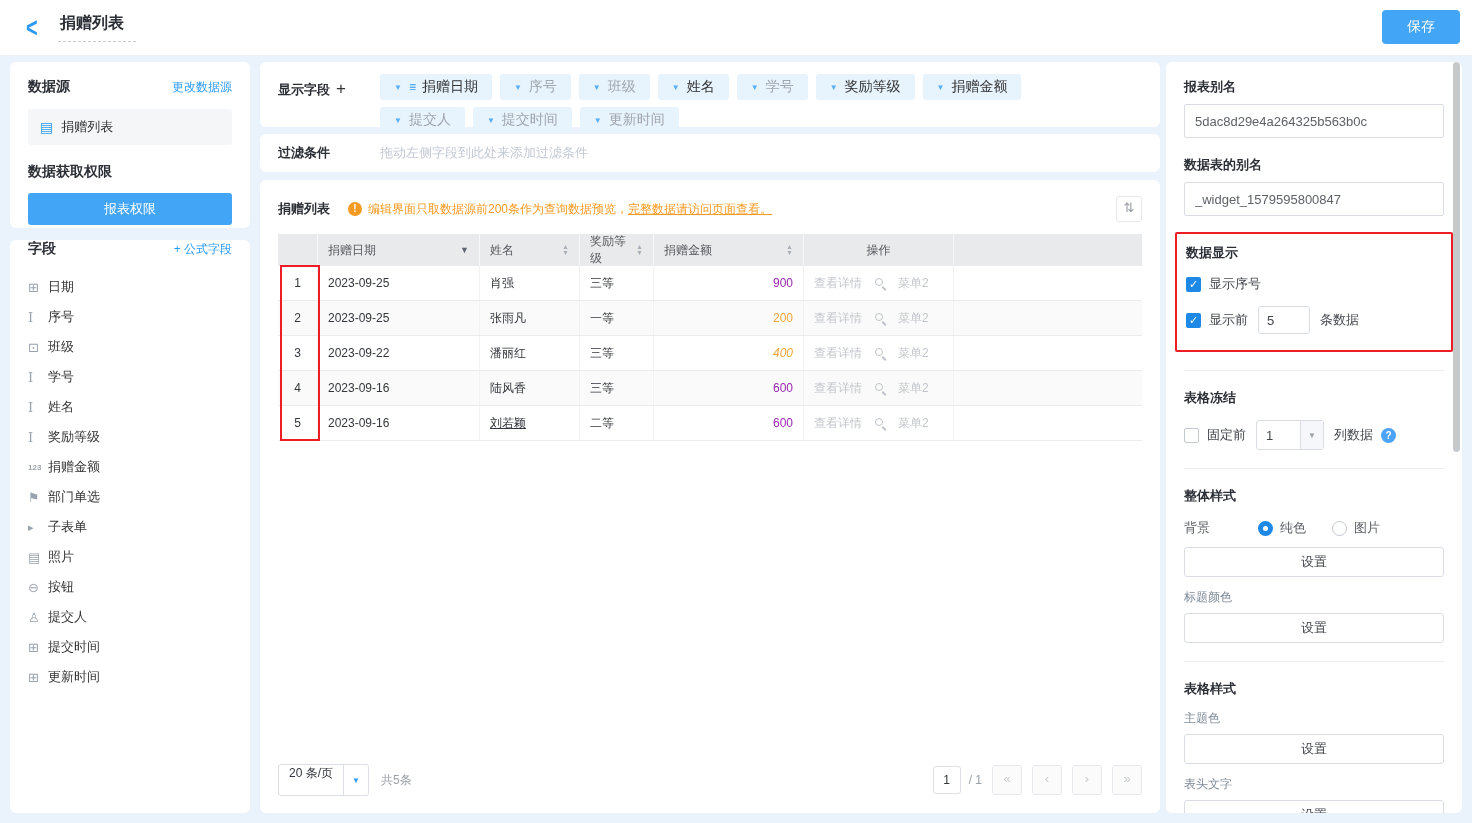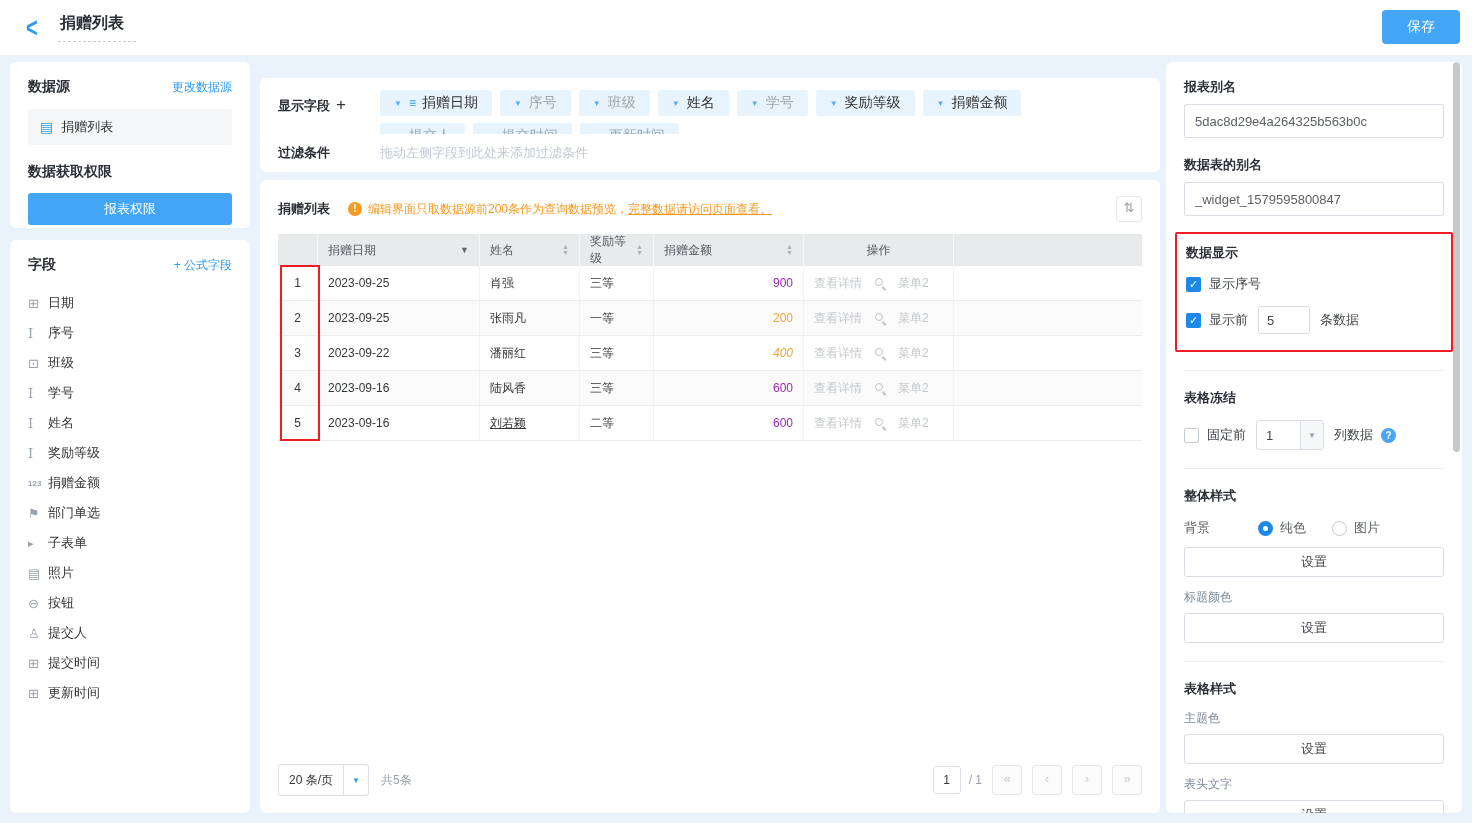--- a/index.html
+++ b/index.html
@@ -10,22 +10,22 @@
     font-size:13px;color:#333;
   }
   
   .topbar{position:absolute;left:0;top:0;width:100%;height:55px;background:#fff;border-bottom:1px solid #eef1f4;z-index:9}
   .back-btn{position:absolute;left:26px;top:14px;font-size:20px;font-weight:bold;color:#2b9af3;cursor:pointer;transform:scaleY(1.4);line-height:26px}
   .page-title{position:absolute;left:58px;top:13px;font-size:16px;font-weight:bold;color:#2b2f36;padding:0 12px 7px 2px;border-bottom:1px dashed #c8cdd4}
   .save-btn{position:absolute;right:12px;top:10px;width:78px;height:34px;background:#42a5f5;color:#fff;border:none;border-radius:4px;font-size:14px;cursor:pointer}
   
   .card{position:absolute;background:#fff;border-radius:6px;}
   .card-ds{left:10px;top:62px;width:240px;height:166px;padding:16px 18px;box-sizing:border-box}
-  .card-fields{left:10px;top:240px;width:240px;height:573px;padding:16px 18px;box-sizing:border-box;overflow:hidden}
-  .card-display{left:260px;top:78px;width:900px;height:65px;box-sizing:border-box}
+  .card-fields{left:10px;top:240px;width:240px;height:573px;padding:0 18px;box-sizing:border-box;overflow:hidden}
+  .card-display{left:260px;top:62px;width:900px;height:65px;box-sizing:border-box}
   .card-filter{left:260px;top:134px;width:900px;height:38px;box-sizing:border-box}
   .card-table{left:260px;top:180px;width:900px;height:633px;padding:16px 18px;box-sizing:border-box}
   .card-right{left:1166px;top:62px;width:296px;height:751px;padding:16px 18px;box-sizing:border-box;overflow:hidden}
   .row-between{display:flex;justify-content:space-between;align-items:center}
   .sec-title{font-size:14px;font-weight:bold;color:#2b2f36}
   .blue-link{font-size:12px;color:#2b9af3;text-decoration:none;cursor:pointer}
   
   .ds-item{margin-top:13px;height:36px;background:#f4f6f8;border-radius:3px;display:flex;align-items:center;padding-left:12px;cursor:pointer}
   .doc-icon{color:#2b9af3;font-size:14px;margin-right:8px}
   .mt18{margin-top:18px}
@@ -71,21 +71,21 @@
   .td:last-child{border-right:none}
   .td.center{justify-content:center}
   .td.right{justify-content:flex-end}
   .td .act{color:#c2c6cc;margin-right:12px;cursor:pointer;white-space:nowrap}
   .mag-icon{position:relative;width:12px;height:12px;display:inline-block;margin-right:12px;cursor:pointer;flex:none}
   .mag-icon::before{content:"";position:absolute;left:1px;top:1px;width:6px;height:6px;border:1.5px solid #bfc4cb;border-radius:50%}
   .mag-icon::after{content:"";position:absolute;left:8.6px;top:8.6px;width:4.5px;height:1.6px;background:#bfc4cb;transform:rotate(45deg);transform-origin:0 0}
   .redbox-rows{position:absolute;left:2px;top:31px;width:36px;height:172px;border:2px solid #ee1c25;pointer-events:none;z-index:4}
   
   .pagination{position:absolute;left:18px;right:18px;bottom:18px;height:30px;display:flex;align-items:center}
-  .psize{display:inline-flex;align-items:center;height:30px;border:1px solid #dcdfe6;border-radius:3px;background:#fff;cursor:pointer}
+  .psize{display:inline-flex;align-items:flex-start;height:30px;border:1px solid #dcdfe6;border-radius:3px;background:#fff;cursor:pointer}
   .psize .val{padding:0 10px;font-size:12px;color:#33363c}
   .psize .arrow{width:24px;height:30px;border-left:1px solid #dcdfe6;display:flex;align-items:center;justify-content:center;color:#2b9af3;font-size:8px}
   .ptotal{margin-left:12px;font-size:12px;color:#9aa0a8}
   .pright{margin-left:auto;display:flex;align-items:center;gap:8px}
   .pinput{width:26px;height:26px;border:1px solid #dcdfe6;border-radius:3px;text-align:center;font-size:12px;color:#33363c;padding:0;background:#fff}
   .pof{font-size:12px;color:#9aa0a8}
   .pnav{width:28px;height:28px;border:1px solid #e6e8eb;border-radius:3px;background:#fbfbfc;color:#c8ccd2;font-size:13px;text-align:center;line-height:26px;cursor:default;margin-left:2px}
   
   .rp-label{font-size:13px;font-weight:bold;color:#2b2f36}
   .rp-sublabel{font-size:12px;color:#7d8a99;margin:12px 0 7px}

